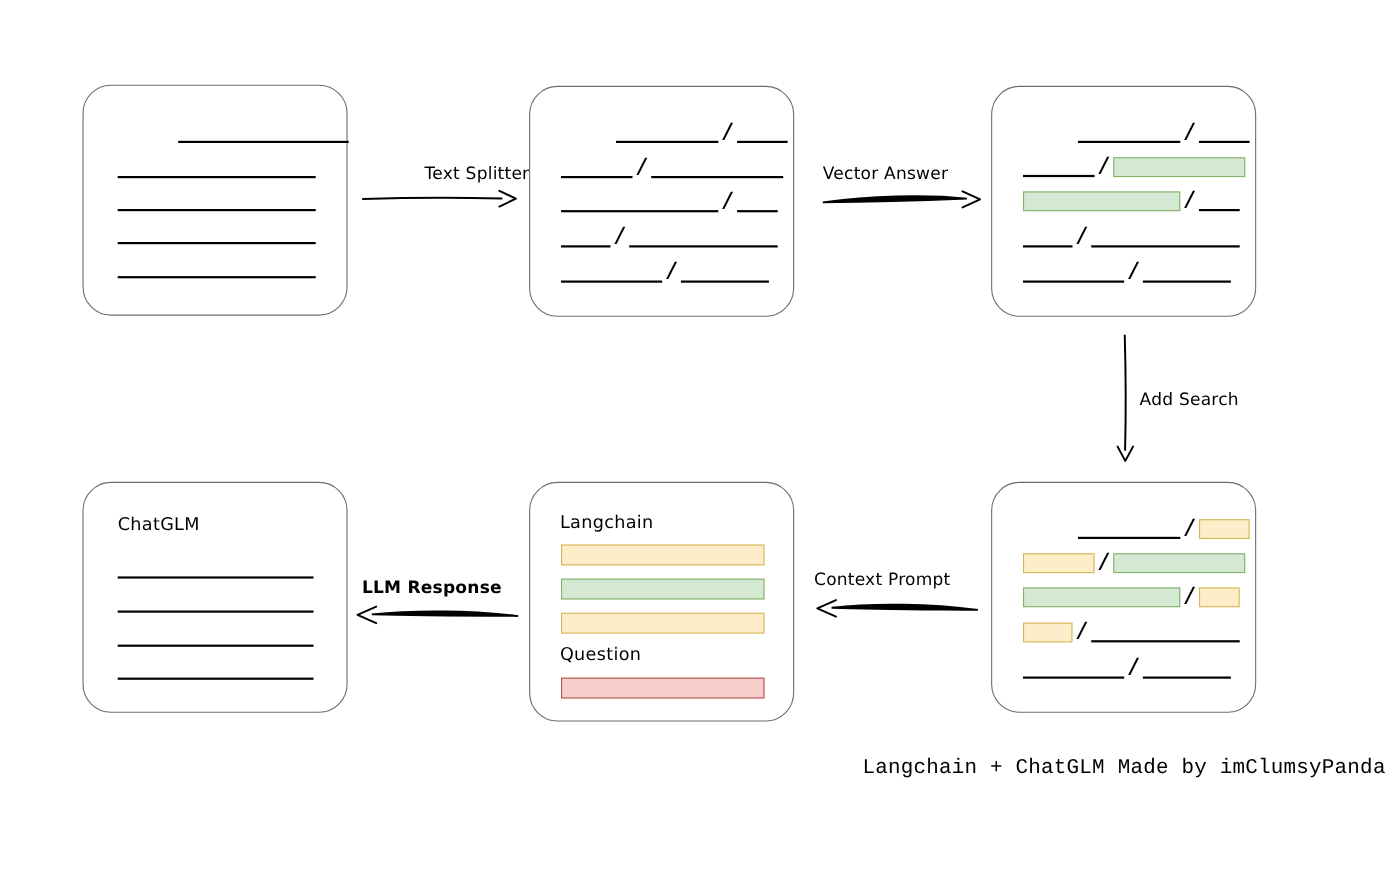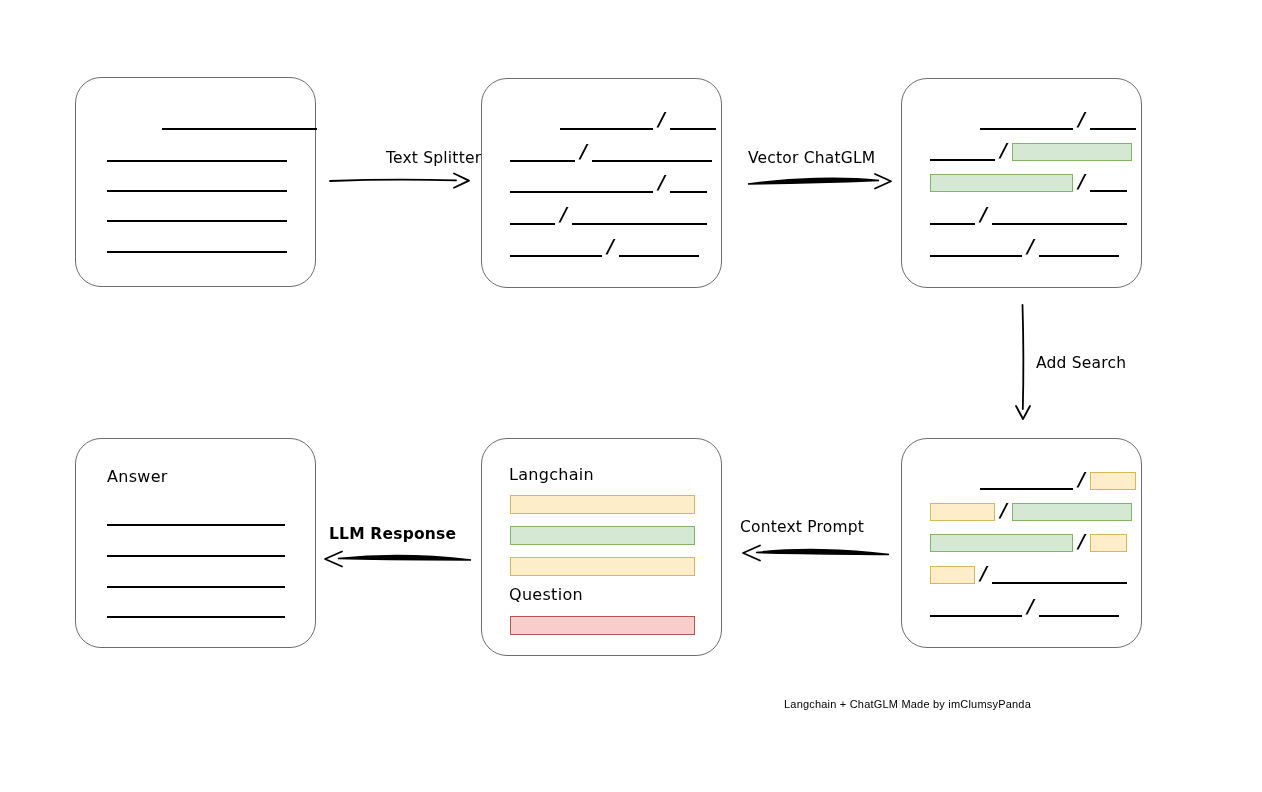--- a/index.html
+++ b/index.html
@@ -88,26 +88,25 @@
     font-size: 15.5px;
     color: #000000;
     white-space: nowrap;
     letter-spacing: 0.2px;
   }
   .arrow-svg {
     position: absolute;
   }
   .caption {
     position: absolute;
-    font-family: Liberation Sans, sans-serif;
-    font-size: 11px;
+    font-family: Liberation Mono, monospace;
+    font-size: 19px;
     color: #000000;
     white-space: nowrap;
     letter-spacing: 0.2px;
-    margin-top: 11px;
   }
 </style>
 </head>
 <body>
 
 <div id="canvas">
 
   <div class="doc-box" style="left:75px; top:77px; width:241px; height:210px;">
     <div class="rows">
       <div class="row" style="left:31px; top:34px;">
@@ -157,21 +156,21 @@
         <span class="seg plain" style="width:135px;"></span>
       </div>
       <div class="row" style="left:28px; top:160px;">
         <span class="seg plain" style="width:92px;"></span>
         <span class="slash">/</span>
         <span class="seg plain" style="width:80px;"></span>
       </div>
     </div>
   </div>
 
-  <div class="arrow-label" style="left:748px; top:149px;">Vector ChatGLM</div>
+  <div class="arrow-label" style="left:748px; top:149px;">Vector Answer</div>
   <svg class="arrow-svg" width="150" height="26" style="left:746px; top:168px;" viewBox="0 0 150 26">
     <path d="M2,16 C45,10 95,8.5 133,12.5 C95,14 45,15.5 2,16 Z" stroke="#000000" stroke-width="1.6" fill="#000000"></path>
     <path d="M129,6 L145,13.2 L129,20.5" stroke="#000000" stroke-width="1.8" fill="none" stroke-linejoin="round" stroke-linecap="round"></path>
   </svg>
 
   <div class="doc-box" style="left:901px; top:78px; width:241px; height:210px;">
     <div class="rows">
       <div class="row" style="left:28px; top:33px;">
         <span class="seg plain" style="width:93px; margin-left:50px;"></span>
         <span class="slash">/</span>
@@ -251,21 +250,21 @@
     <div class="bar hl-red seg" style="left:28px; top:177px; width:185px;"></div>
   </div>
 
   <div class="arrow-label" style="left:329px; top:525px;font-weight:bold;">LLM Response</div>
   <svg class="arrow-svg" width="155" height="26" style="left:318px; top:546px;" viewBox="0 0 155 26">
     <path d="M153,14 C110,9 60,8.5 20,12.5 C60,13.6 110,13.8 153,14 Z" stroke="#000000" stroke-width="1.6" fill="#000000"></path>
     <path d="M24,5.5 L7,13 L24,20.5" stroke="#000000" stroke-width="1.8" fill="none" stroke-linejoin="round" stroke-linecap="round"></path>
   </svg>
 
   <div class="doc-box" style="left:75px; top:438px; width:241px; height:210px;">
-    <div class="box-title" style="left:31px; top:28px;">Answer</div>
+    <div class="box-title" style="left:31px; top:28px;">ChatGLM</div>
     <div class="rows">
       <div class="row" style="left:31px; top:69px;">
         <span class="seg plain" style="width:178px;"></span>
       </div>
       <div class="row" style="left:31px; top:100px;">
         <span class="seg plain" style="width:178px;"></span>
       </div>
       <div class="row" style="left:31px; top:131px;">
         <span class="seg plain" style="width:178px;"></span>
       </div>

